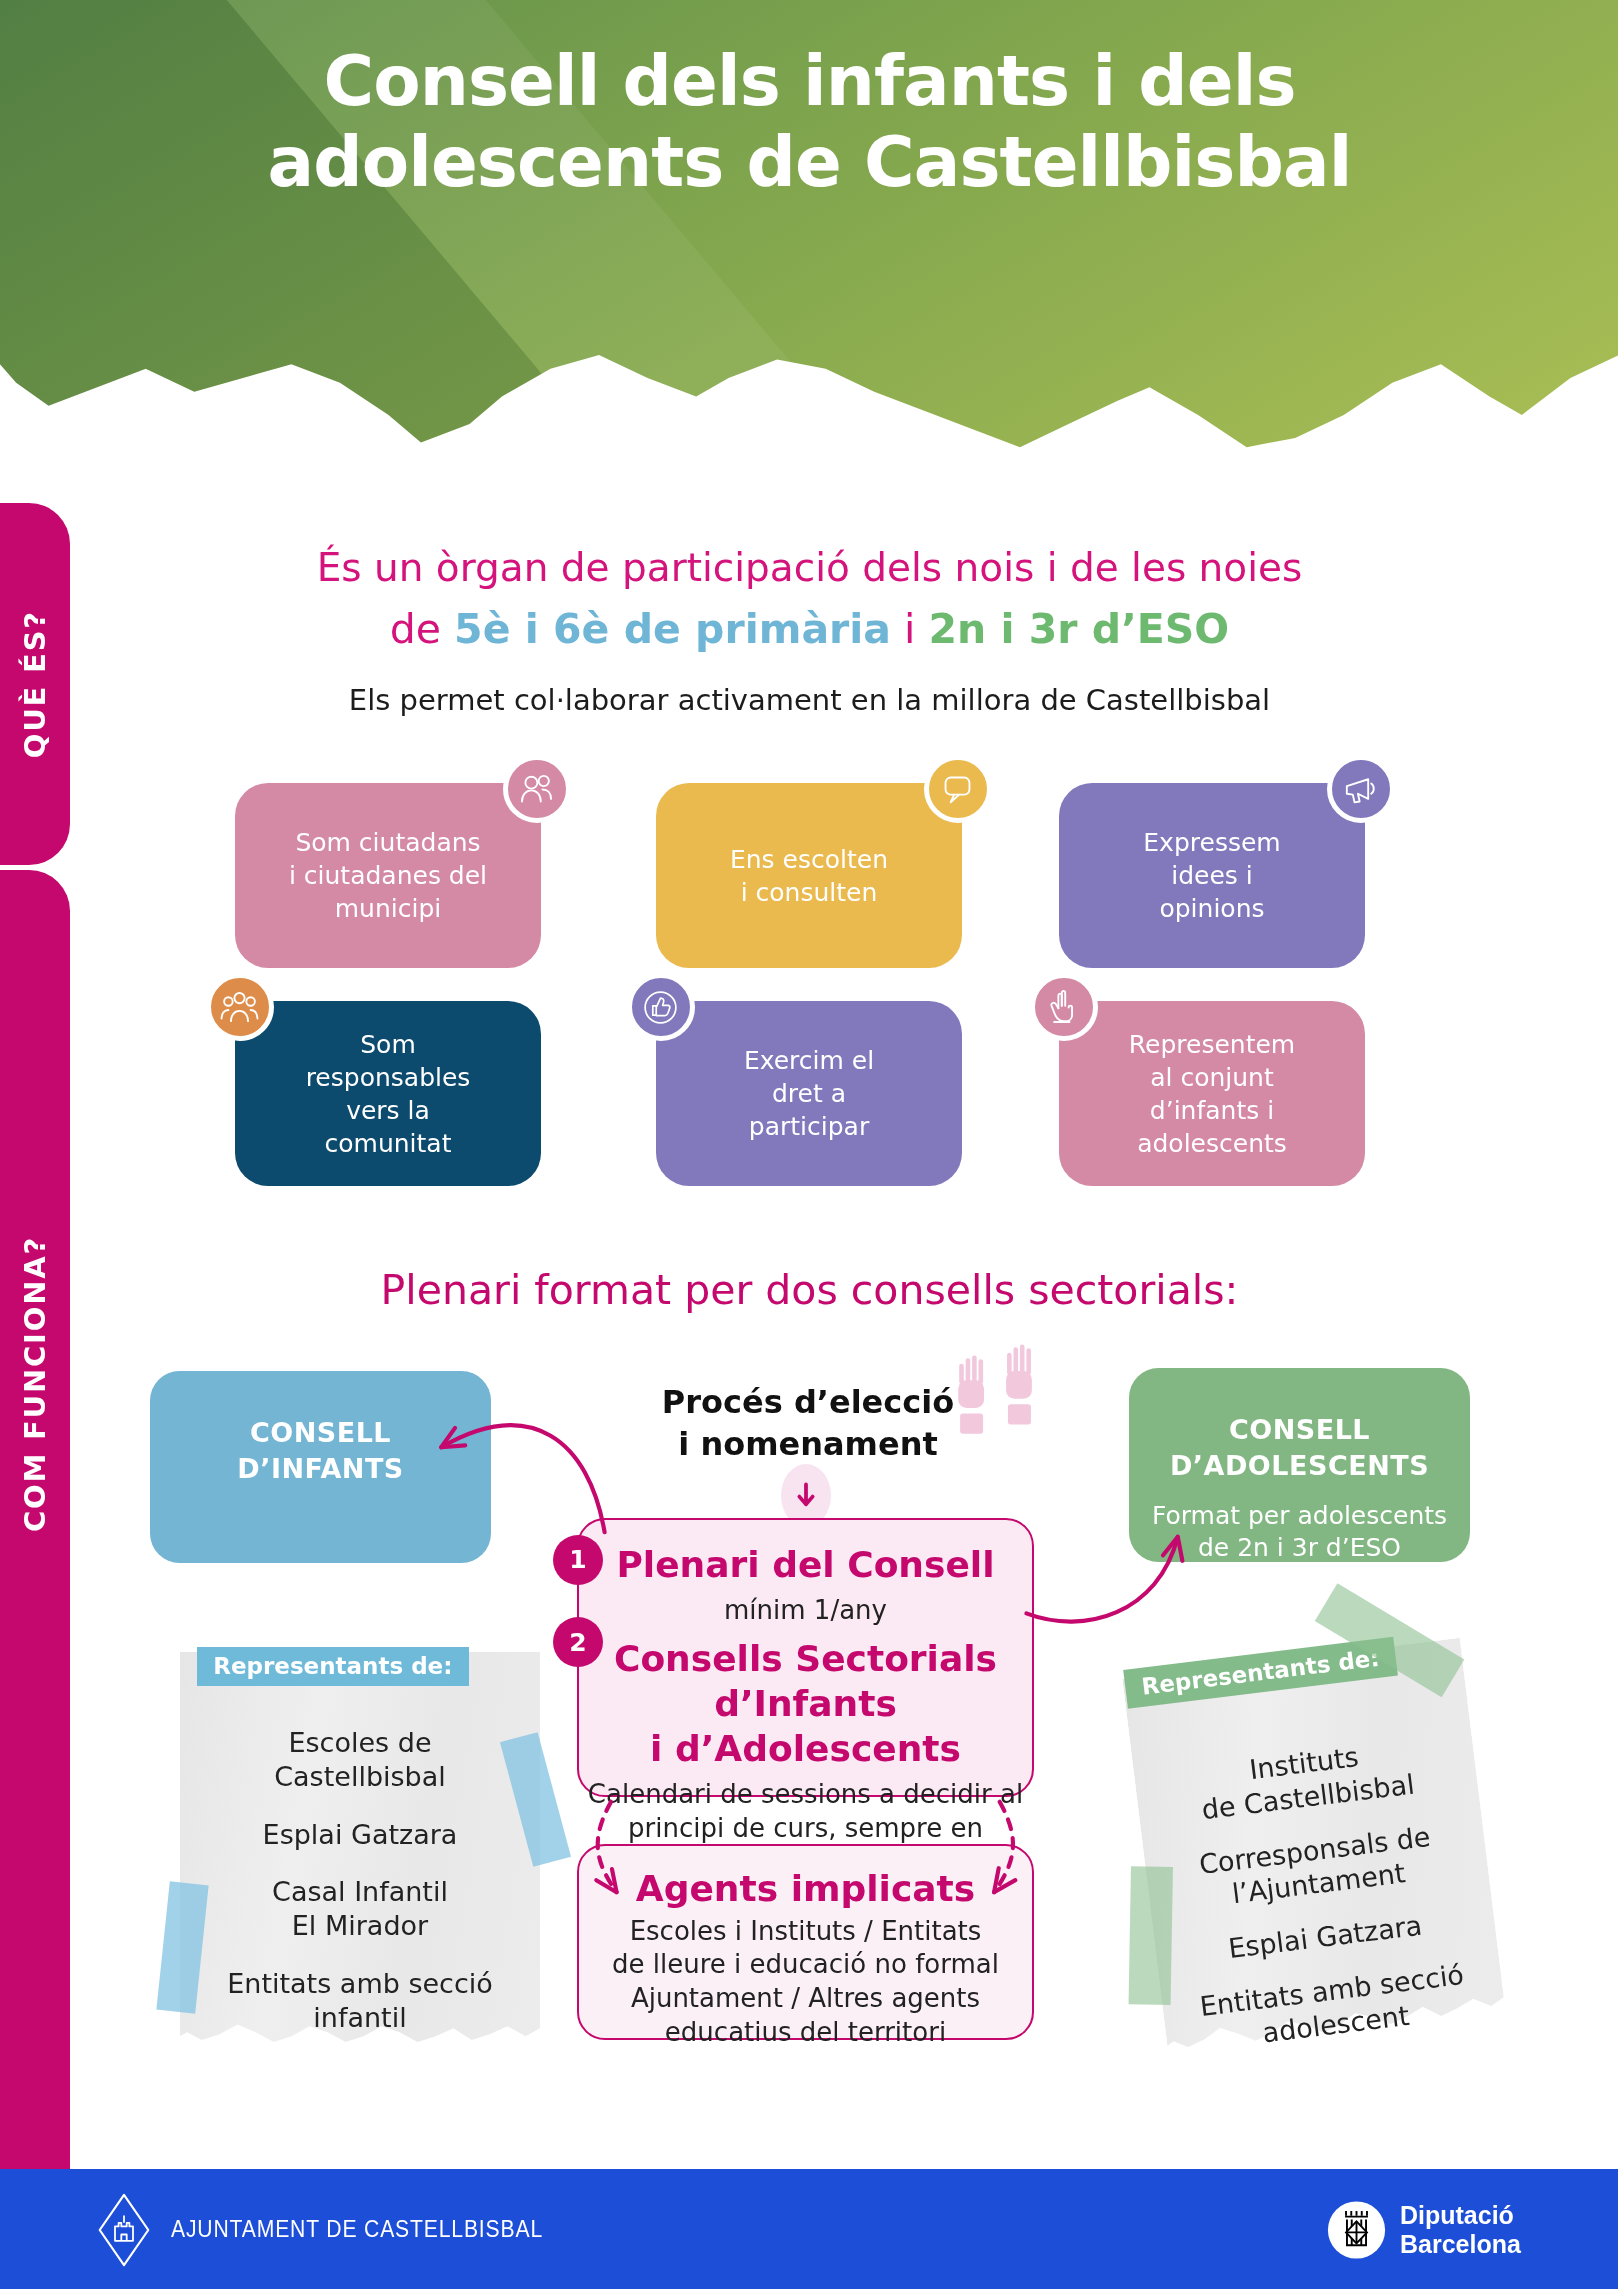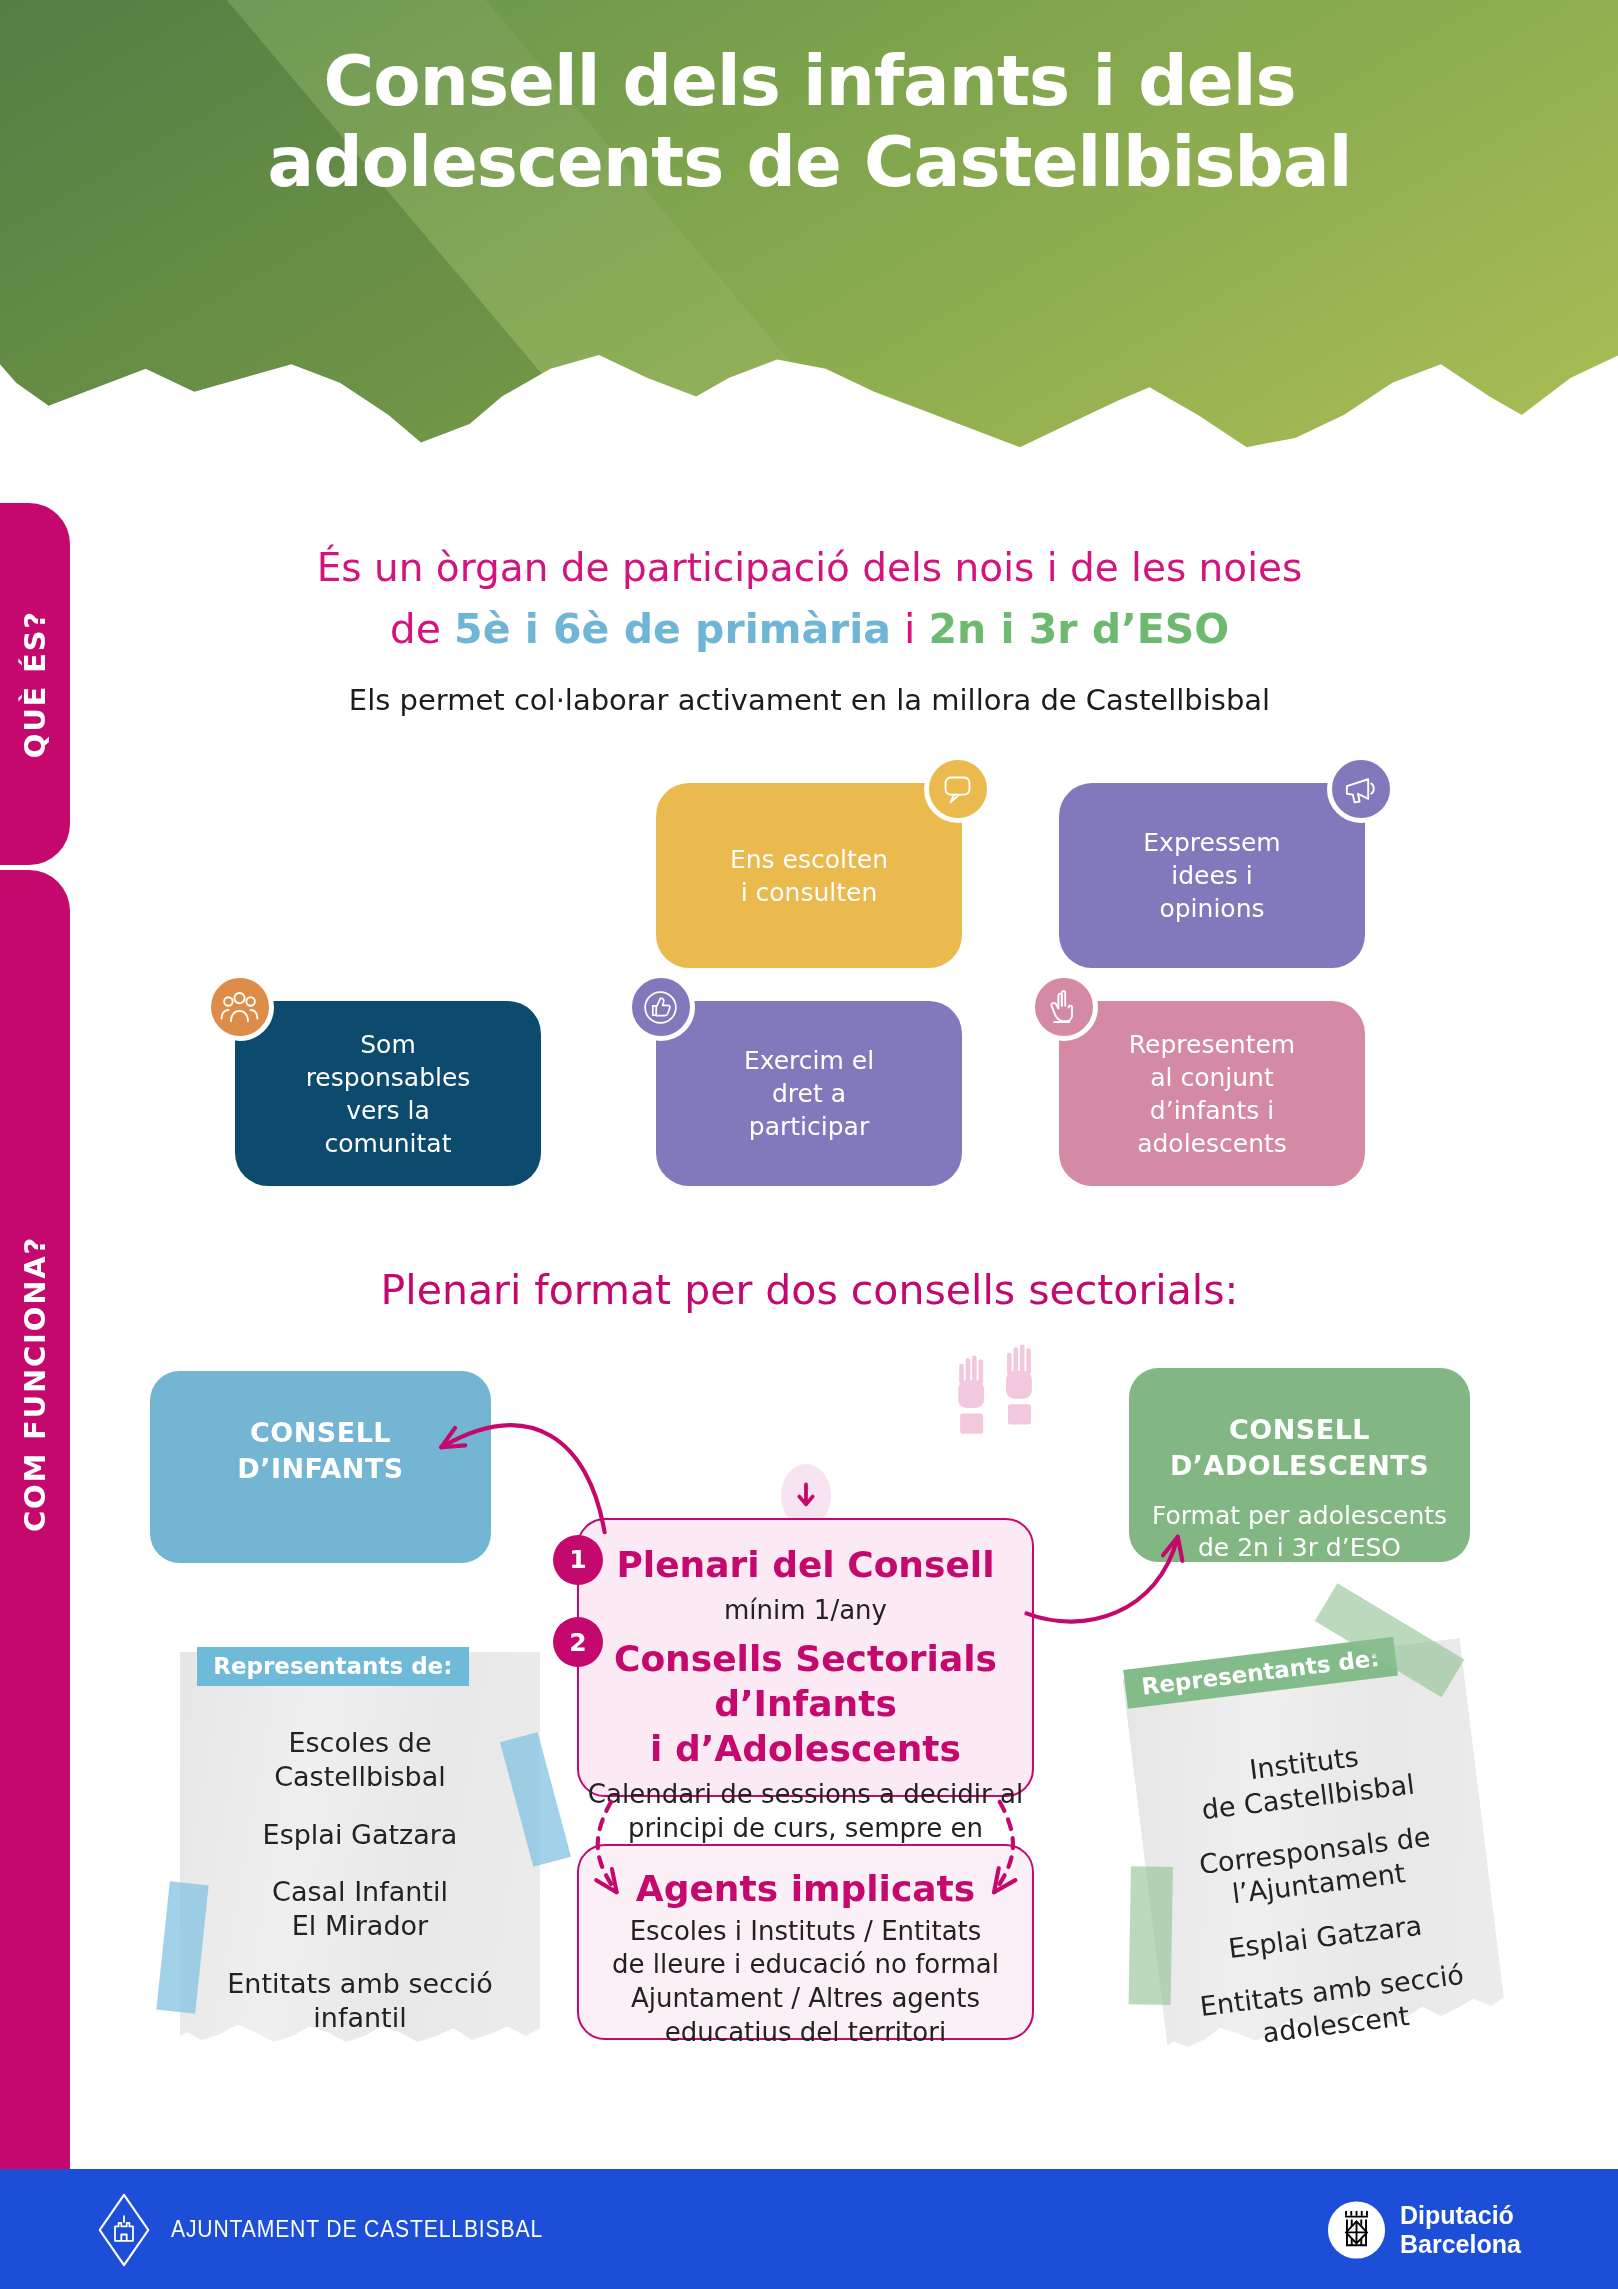--- a/index.html
+++ b/index.html
@@ -160,20 +160,33 @@
     <div class="vlabel">QUÈ ÉS?</div>
   </div>
   <div id="sidebar-sec2" class="sidebar-sec">
     <div class="vlabel">COM FUNCIONA?</div>
   </div>
 
   <div class="intro-line1">És un òrgan de participació dels nois i de les noies</div>
   <div class="intro-line2"><span>de </span><span class="hl hl-blue">5è i 6è de primària</span><span> i </span><span class="hl hl-green">2n i 3r d’ESO</span></div>
   <div class="intro-line3">Els permet col·laborar activament en la millora de Castellbisbal</div>
 
+  <div id="card-0" class="card" style="background: rgb(212, 137, 164);">
+    <div class="badge tr" style="background: rgb(212, 137, 164);">
+      <svg viewBox="0 0 48 48" fill="none" stroke="#fff" stroke-width="2.2" stroke-linecap="round" stroke-linejoin="round">
+        <circle cx="18" cy="16" r="7"></circle>
+          <circle cx="32.5" cy="14" r="6"></circle>
+        <path d="M7 38c0-8 5-13 11-13s11 5 11 13"></path>
+          <path d="M31 24c6 0 10 4 10 11"></path>
+      </svg>
+    </div>
+    <div class="card-text prel">Som ciutadans
+i ciutadanes del
+municipi</div>
+  </div>
 
   <div id="card-1" class="card" style="background: rgb(234, 186, 78);">
     <div class="badge tr" style="background: rgb(234, 186, 78);">
       <svg viewBox="0 0 48 48" fill="none" stroke="#fff" stroke-width="2.2" stroke-linecap="round" stroke-linejoin="round">
         <rect x="10" y="10" width="28" height="20" rx="6"></rect>
           <path d="M20 30l-4 9 10-9"></path>
       </svg>
     </div>
     <div class="card-text prel">Ens escolten
 i consulten</div>
@@ -234,20 +247,22 @@
 adolescents</div>
   </div>
 
   <div class="section-title">Plenari format per dos consells sectorials:</div>
 
   <div id="consell-infants" class="consell" style="background: rgb(116, 181, 211);">
     <div class="c-title prel">CONSELL
 D’INFANTS</div>
   </div>
 
+  <div class="proces-label prel">Procés d’elecció
+i nomenament</div>
 
   <div class="hands-icon">
     <svg viewBox="0 0 100 130">
       <g fill="#f2c8dd">
         <g transform="translate(8,26)">
           <rect x="2" y="2" width="5" height="22" rx="2.5"></rect>
             <rect x="9" y="-4" width="5" height="28" rx="2.5"></rect>
           <rect x="16" y="-7" width="5" height="31" rx="2.5"></rect>
             <rect x="23" y="-3" width="5" height="27" rx="2.5"></rect>
           <rect x="1" y="20" width="28" height="30" rx="9"></rect>

